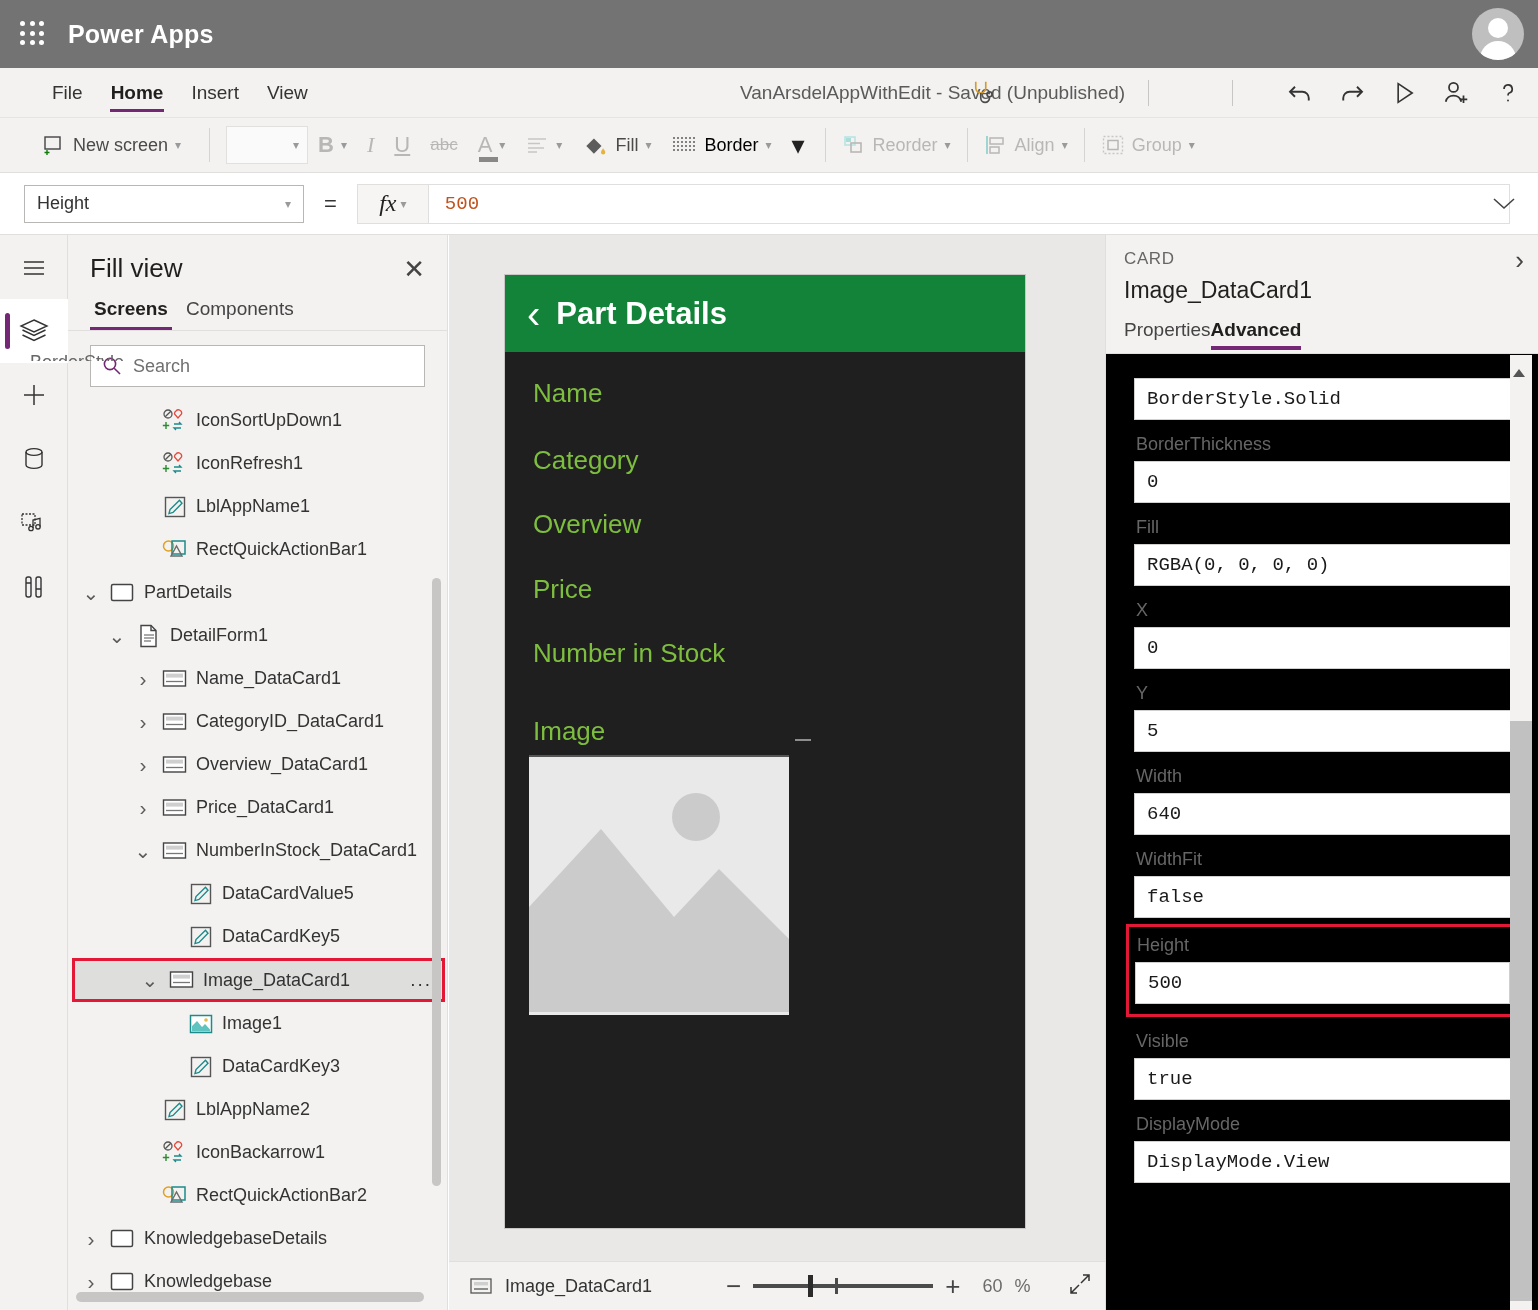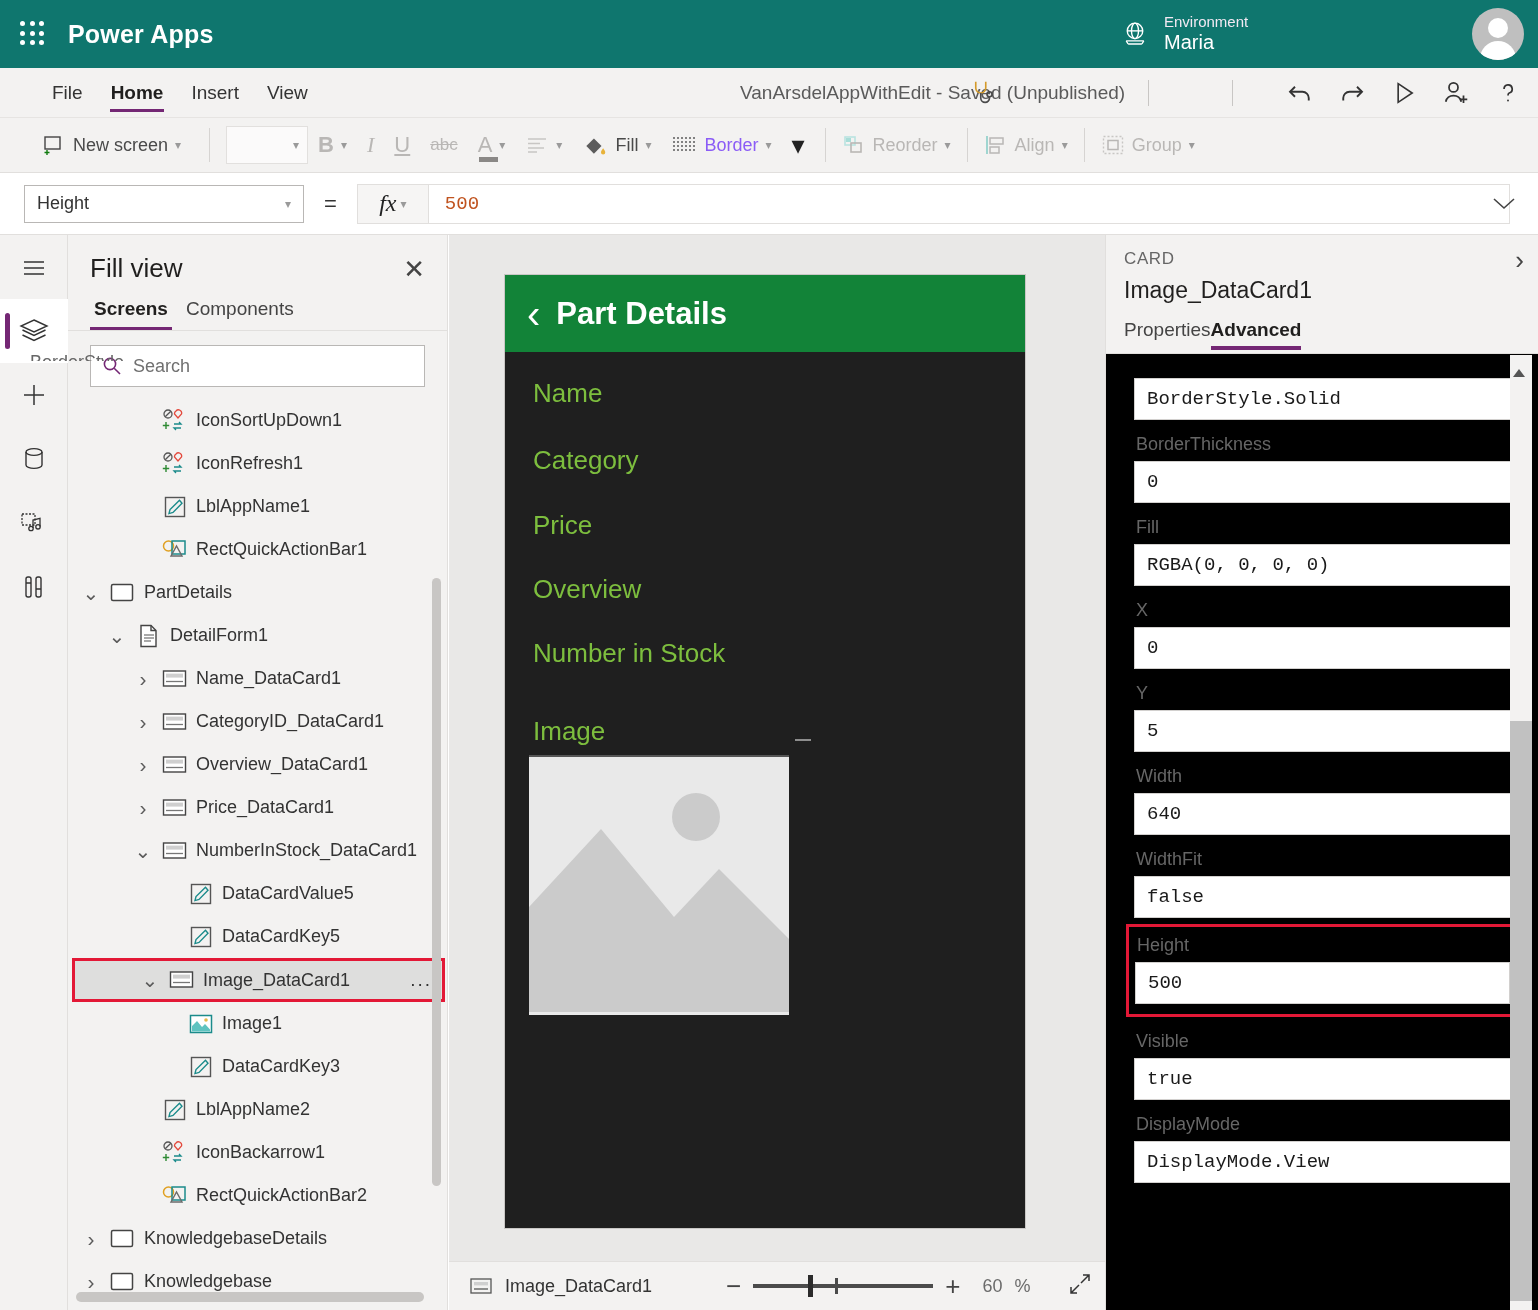--- a/index.html
+++ b/index.html
@@ -7,21 +7,21 @@
     width: 1538px; height: 1310px;
     font-family: "Liberation Sans", sans-serif;
     background: #ffffff;
     overflow: hidden;
   }
   .app { position: relative; width: 1538px; height: 1310px; }
 
   
   .topbar {
     position: absolute; left: 0; top: 0; width: 1538px; height: 68px;
-    background: #0f766e; display: flex; align-items: center;
+    background: #737373; display: flex; align-items: center; text-align: right;
   }
   .waffle {
     width: 26px; height: 26px; margin-left: 20px; margin-right: 22px;
     display: grid; grid-template-columns: repeat(3,1fr); grid-template-rows: repeat(3,1fr);
     gap: 3px; cursor: pointer;
   }
   .waffle i { display:block; width: 5px; height: 5px; border-radius: 50%; background: #fff; }
   .brand {
     color: #ffffff; font-size: 25px; font-weight: 600; letter-spacing: .2px;
   }
@@ -273,33 +273,20 @@
         <i></i>
         <i></i>
         <i></i>
         <i></i>
         <i></i>
         <i></i>
         <i></i>
         <i></i>
     </div>
     <div class="brand">Power Apps</div>
-    <div class="env-wrap">
-      <svg class="globe-icon" viewBox="0 0 24 24">
-        <ellipse cx="12" cy="9.5" rx="6.2" ry="6.2" fill="none" stroke="#fff" stroke-width="1.1"></ellipse>
-        <ellipse cx="12" cy="9.5" rx="2.8" ry="6.2" fill="none" stroke="#fff" stroke-width="1.1"></ellipse>
-        <line x1="5.8" y1="9.5" x2="18.2" y2="9.5" stroke="#fff" stroke-width="1.1"></line>
-        <path d="M5 17.5 L19 17.5 M6.5 20 L17.5 20" stroke="#fff" stroke-width="1.1" fill="none"></path>
-        <path d="M5 17.5 L6.5 20 M19 17.5 L17.5 20" stroke="#fff" stroke-width="1.1"></path>
-      </svg>
-      <div class="env-text">
-        <div class="env-label">Environment</div>
-        <div class="env-name">Maria</div>
-      </div>
-    </div>
     <div class="avatar">
       <div class="head"></div>
         <div class="body"></div>
     </div>
   </div>
 
   <div class="menubar">
     <div class="menu-item">File</div>
     <div class="menu-item active">Home</div>
     <div class="menu-item">Insert</div>
@@ -394,21 +381,21 @@
       </svg>
       <span style="color:#4a4a4a;">Fill</span>
       <span class="chev">▾</span>
     </div>
     <div class="rb-item">
       <svg width="26" height="20" viewBox="0 0 26 20">
         <g stroke="#5c5c5c" stroke-width="1.4" stroke-dasharray="2 2">
           <path d="M2 3 h22 M2 7 h22 M2 11 h22 M2 15 h22"></path>
         </g>
       </svg>
-      <span style="color:#8b5cf6;">Border</span>
+      <span style="color:#000000;">Border</span>
       <span class="chev">▾</span>
     </div>
     <div class="rb-item">
       <span style="font-size:26px; color:#222; line-height:1;">▾</span>
     </div>
     <div class="rb-sep" style="margin-left:10px;"></div>
     <div class="rb-item disabled">
       <svg width="24" height="22" viewBox="0 0 24 22">
         <rect x="3" y="3" width="10" height="8" fill="none" stroke="#b9e3e0" stroke-width="1.6"></rect>
         <rect x="9" y="9" width="10" height="9" fill="none" stroke="#b9b7b5" stroke-width="1.6"></rect>
@@ -751,22 +738,22 @@
   <div class="tree-hscroll"></div>
 
   <div class="canvasarea">
     <div class="phone">
       <div class="phone-header">
         <span class="ph-back">‹</span>
         <span class="ph-title">Part Details</span>
       </div>
       <div class="field-label f1">Name</div>
       <div class="field-label f2">Category</div>
+      <div class="field-label f3">Overview</div>
       <div class="field-label f4">Price</div>
-      <div class="field-label f3">Overview</div>
       <div class="field-label f5">Number in Stock</div>
       <div class="field-label f6">Image</div>
       <div class="handle"></div>
       <div class="img-ph">
         <svg width="260" height="258" viewBox="0 0 260 258">
           <rect x="0" y="0" width="260" height="258" fill="#e9e9e9"></rect>
           <circle cx="167" cy="60" r="24" fill="#cbcbcb"></circle>
           <path d="M0 255 L0 150 L72 72 L145 160 L190 112 L260 182 L260 255 Z" fill="#cbcbcb"></path>
         </svg>
       </div>

